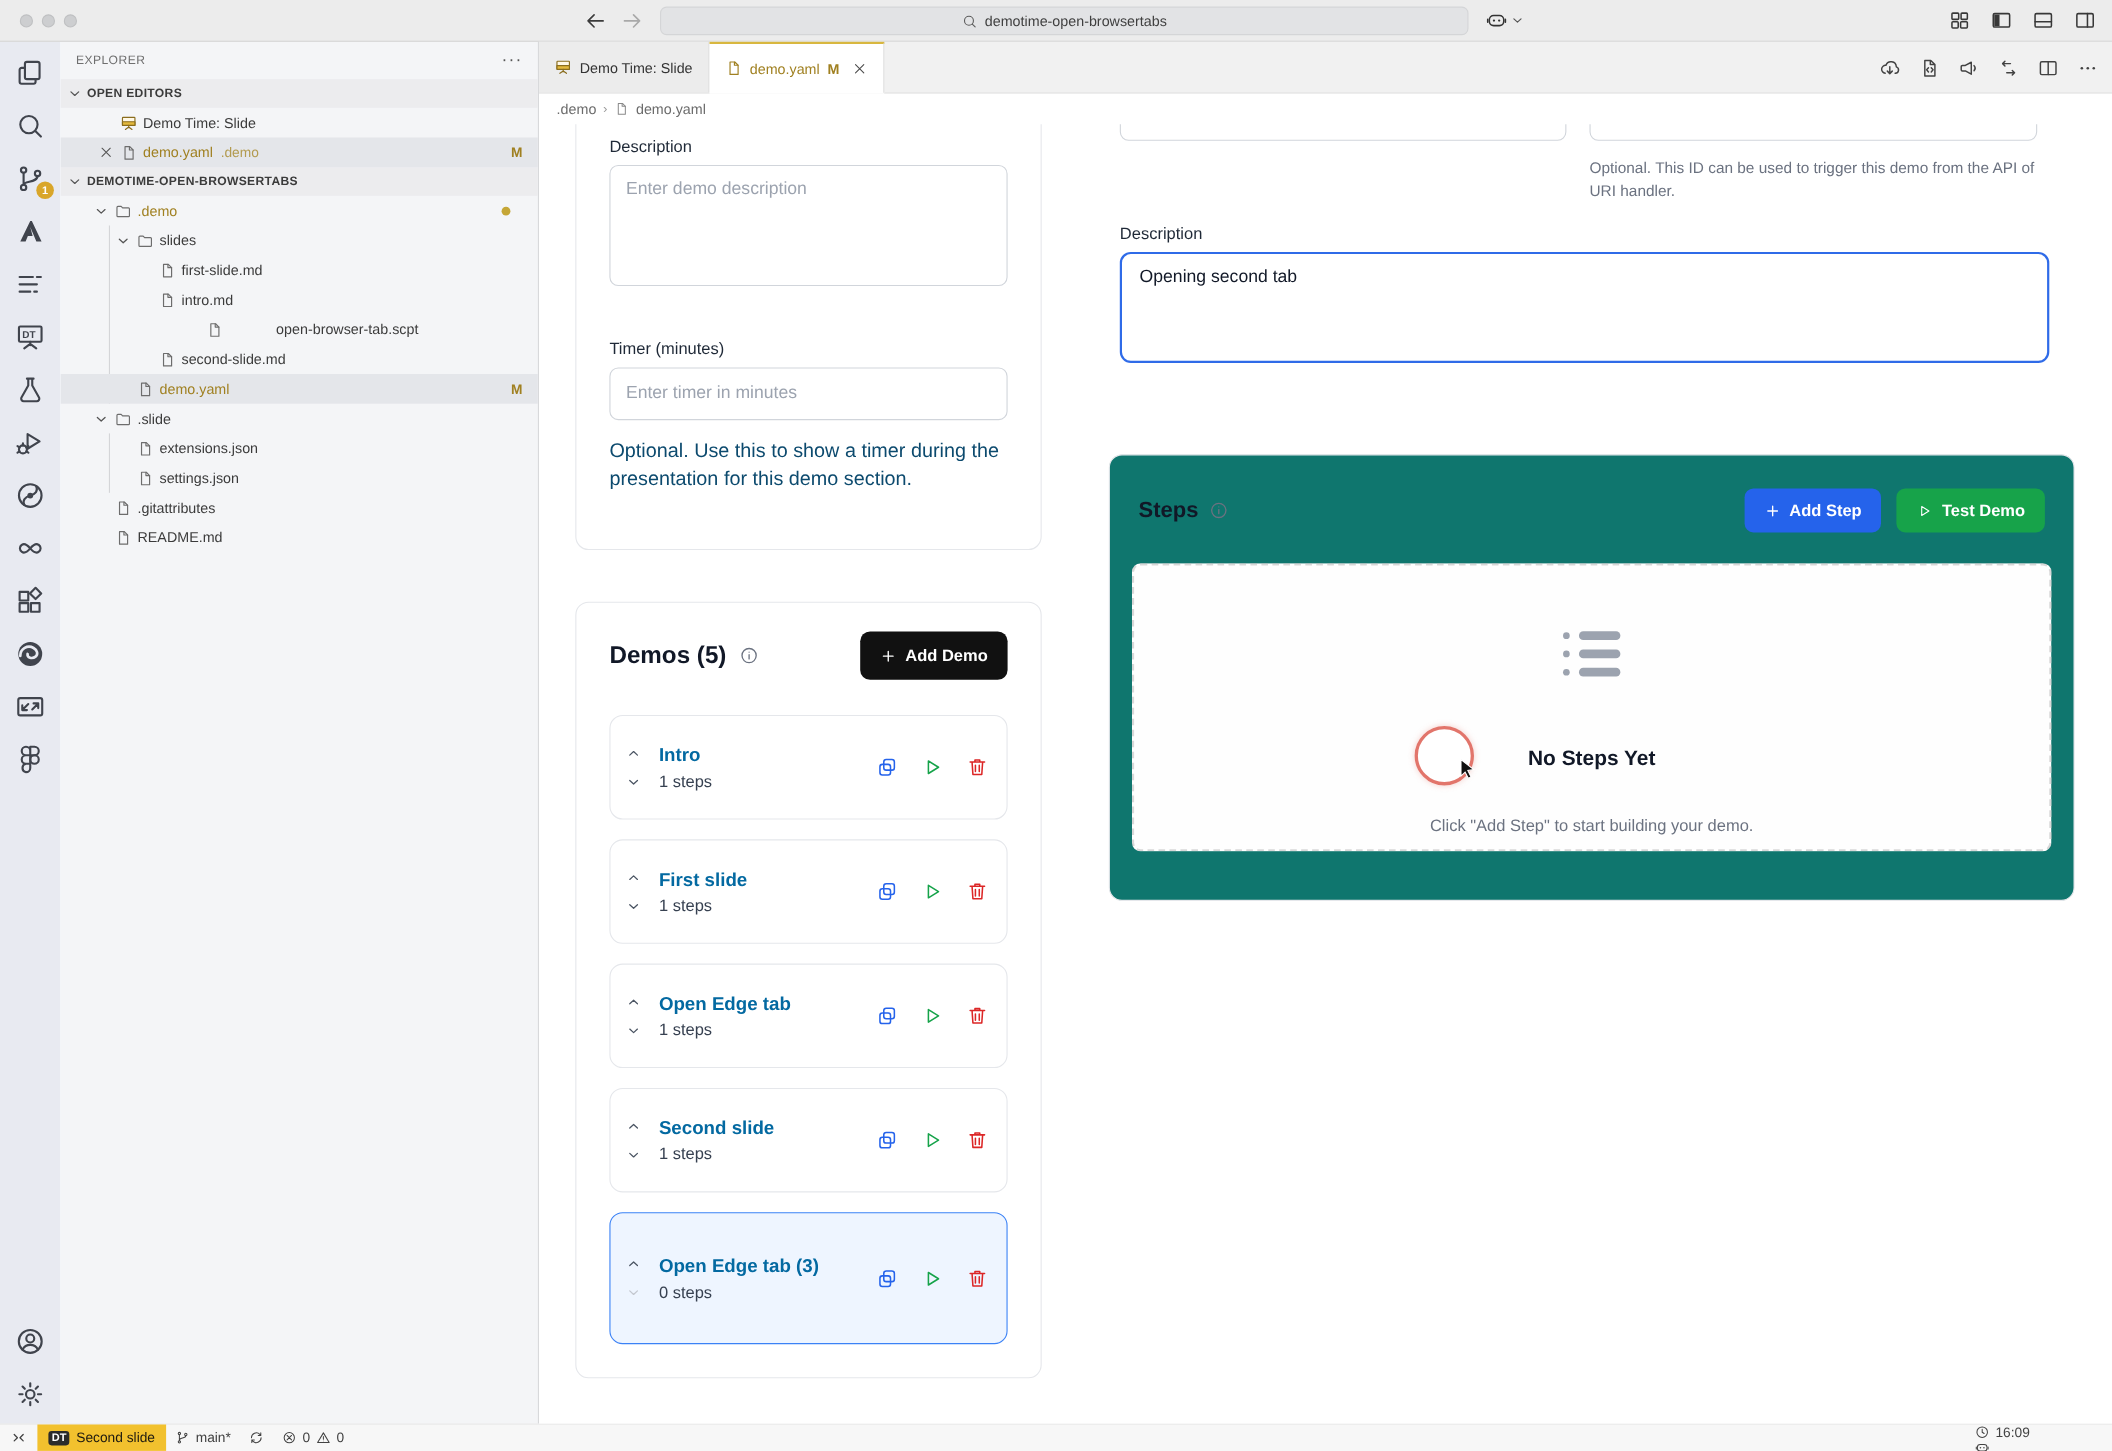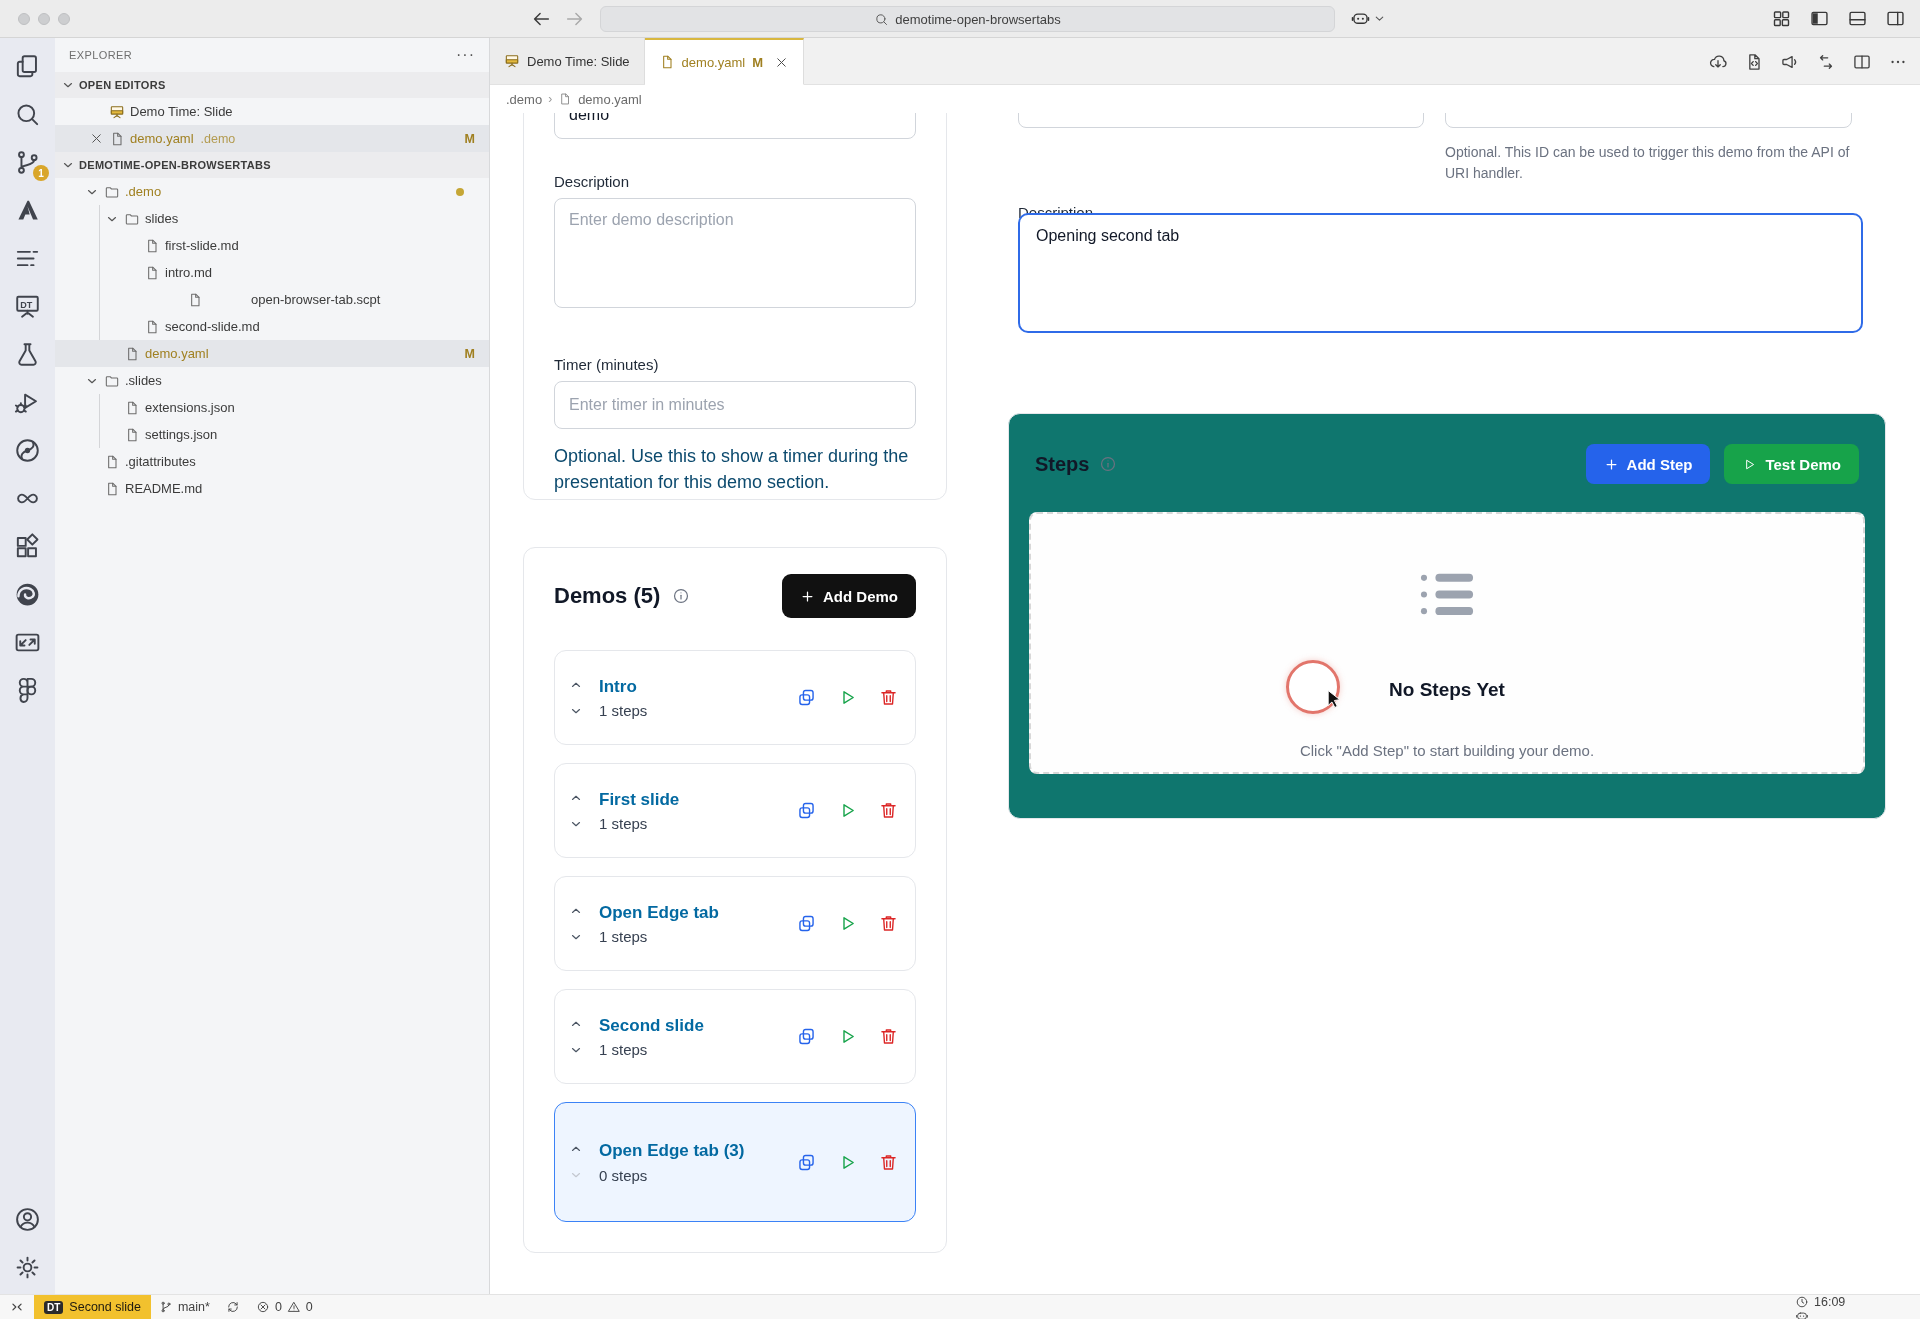--- a/index.html
+++ b/index.html
@@ -116,21 +116,21 @@
   .demo-actions span { width:21px; height:21px; }
   .act.copy { color:#2563eb; } .act.play { color:#16a34a; } .act.trash { color:#dc2626; }
 
   
   .col-right { position:absolute; left:518px; width:878px; }
   .partial-input { position:absolute; top:-33px; height:48px; border:1px solid #d1d5db; border-radius:8px;
     background:#fff; }
   .pi1 { left:10px; width:406px; } .pi2 { left:437px; width:407px; }
   .id-help { position:absolute; left:437px; top:29px; width:420px; font-size:14px; color:#6b7280; line-height:1.5; }
   .desc-label-r { position:absolute; left:10px; top:91px; }
-  .ta-focus { position:absolute; left:10px; top:100px; width:845px; height:120px; border:2.5px solid #2f6be8;
+  .ta-focus { position:absolute; left:10px; top:116px; width:845px; height:101px; border:2.5px solid #2f6be8;
     border-radius:10px; padding:12px 16px; font-size:16px; color:#111827; font-family:inherit; resize:none;
     outline:none; background:#fff; }
   .steps-card { position:absolute; left:0; top:300px; width:878px; height:406px; padding:28px 20px;
     border:1px solid #e5e7eb; border-radius:12px; background:#0f766e; }
   .steps-head { display:flex; align-items:center; justify-content:space-between; height:44px; padding:0 6px; }
   .steps-title-wrap { display:flex; align-items:center; gap:10px; }
   .steps-title { font-size:20px; font-weight:700; color:#111827; }
   .btns { display:flex; gap:14px; }
   .btn-blue, .btn-green { display:flex; align-items:center; gap:8px; color:#fff; border:none; border-radius:8px;
     height:40px; padding:0 18px; font-size:15px; font-weight:600; font-family:inherit; }
@@ -526,21 +526,21 @@
           <span class="tchev" data-icon="chevdown">
             <svg viewBox="0 0 24 24" fill="none" stroke="currentColor" stroke-width="1.6" stroke-linecap="round" stroke-linejoin="round">
               <path d="M6 9.5 12 15l6-5.5" stroke-width="2"></path>
             </svg>
           </span>
           <span class="ticon" data-icon-key="item.icon">
             <svg viewBox="0 0 24 24" fill="none" stroke="currentColor" stroke-width="1.6" stroke-linecap="round" stroke-linejoin="round">
               <path d="M3.5 6.8c0-.7.6-1.3 1.3-1.3h4.4l2 2h8a1.3 1.3 0 0 1 1.3 1.3v9.4a1.3 1.3 0 0 1-1.3 1.3H4.8a1.3 1.3 0 0 1-1.3-1.3z"></path>
             </svg>
           </span>
-          <span class="tlabel">.slides</span>
+          <span class="tlabel">.slide</span>
           <span class="tdot" style="visibility: hidden;"></span>
           <span class="tbadge"></span>
         </div>
 
         <div class="tree-row" style="padding-left: 50px;">
           <span class="tchev" data-icon="chevdown" style="visibility: hidden;">
             <svg viewBox="0 0 24 24" fill="none" stroke="currentColor" stroke-width="1.6" stroke-linecap="round" stroke-linejoin="round">
               <path d="M6 9.5 12 15l6-5.5" stroke-width="2"></path>
             </svg>
           </span>
@@ -680,21 +680,20 @@
             <path d="M7 3.5h6.5L18 8v12.5H7z"></path>
             <path d="M13 3.5V8h5"></path>
           </svg>
         </span>
       <span>demo.yaml</span>
     </div>
 
     <div class="editor-content">
 
       <div class="card card1">
-        <input class="text-input" type="text" value="demo" style="">
         <div class="field-label mt34 mb8">Description</div>
         <textarea class="ta" placeholder="Enter demo description" style=""></textarea>
         <div class="field-label mt44 mb8">Timer (minutes)</div>
         <input class="text-input" type="text" placeholder="Enter timer in minutes" style="">
         <div class="help mt14">Optional. Use this to show a timer during the presentation for this demo section.</div>
       </div>
 
       <div class="card card2">
         <div class="demos-head">
           <div class="demos-title-wrap">

